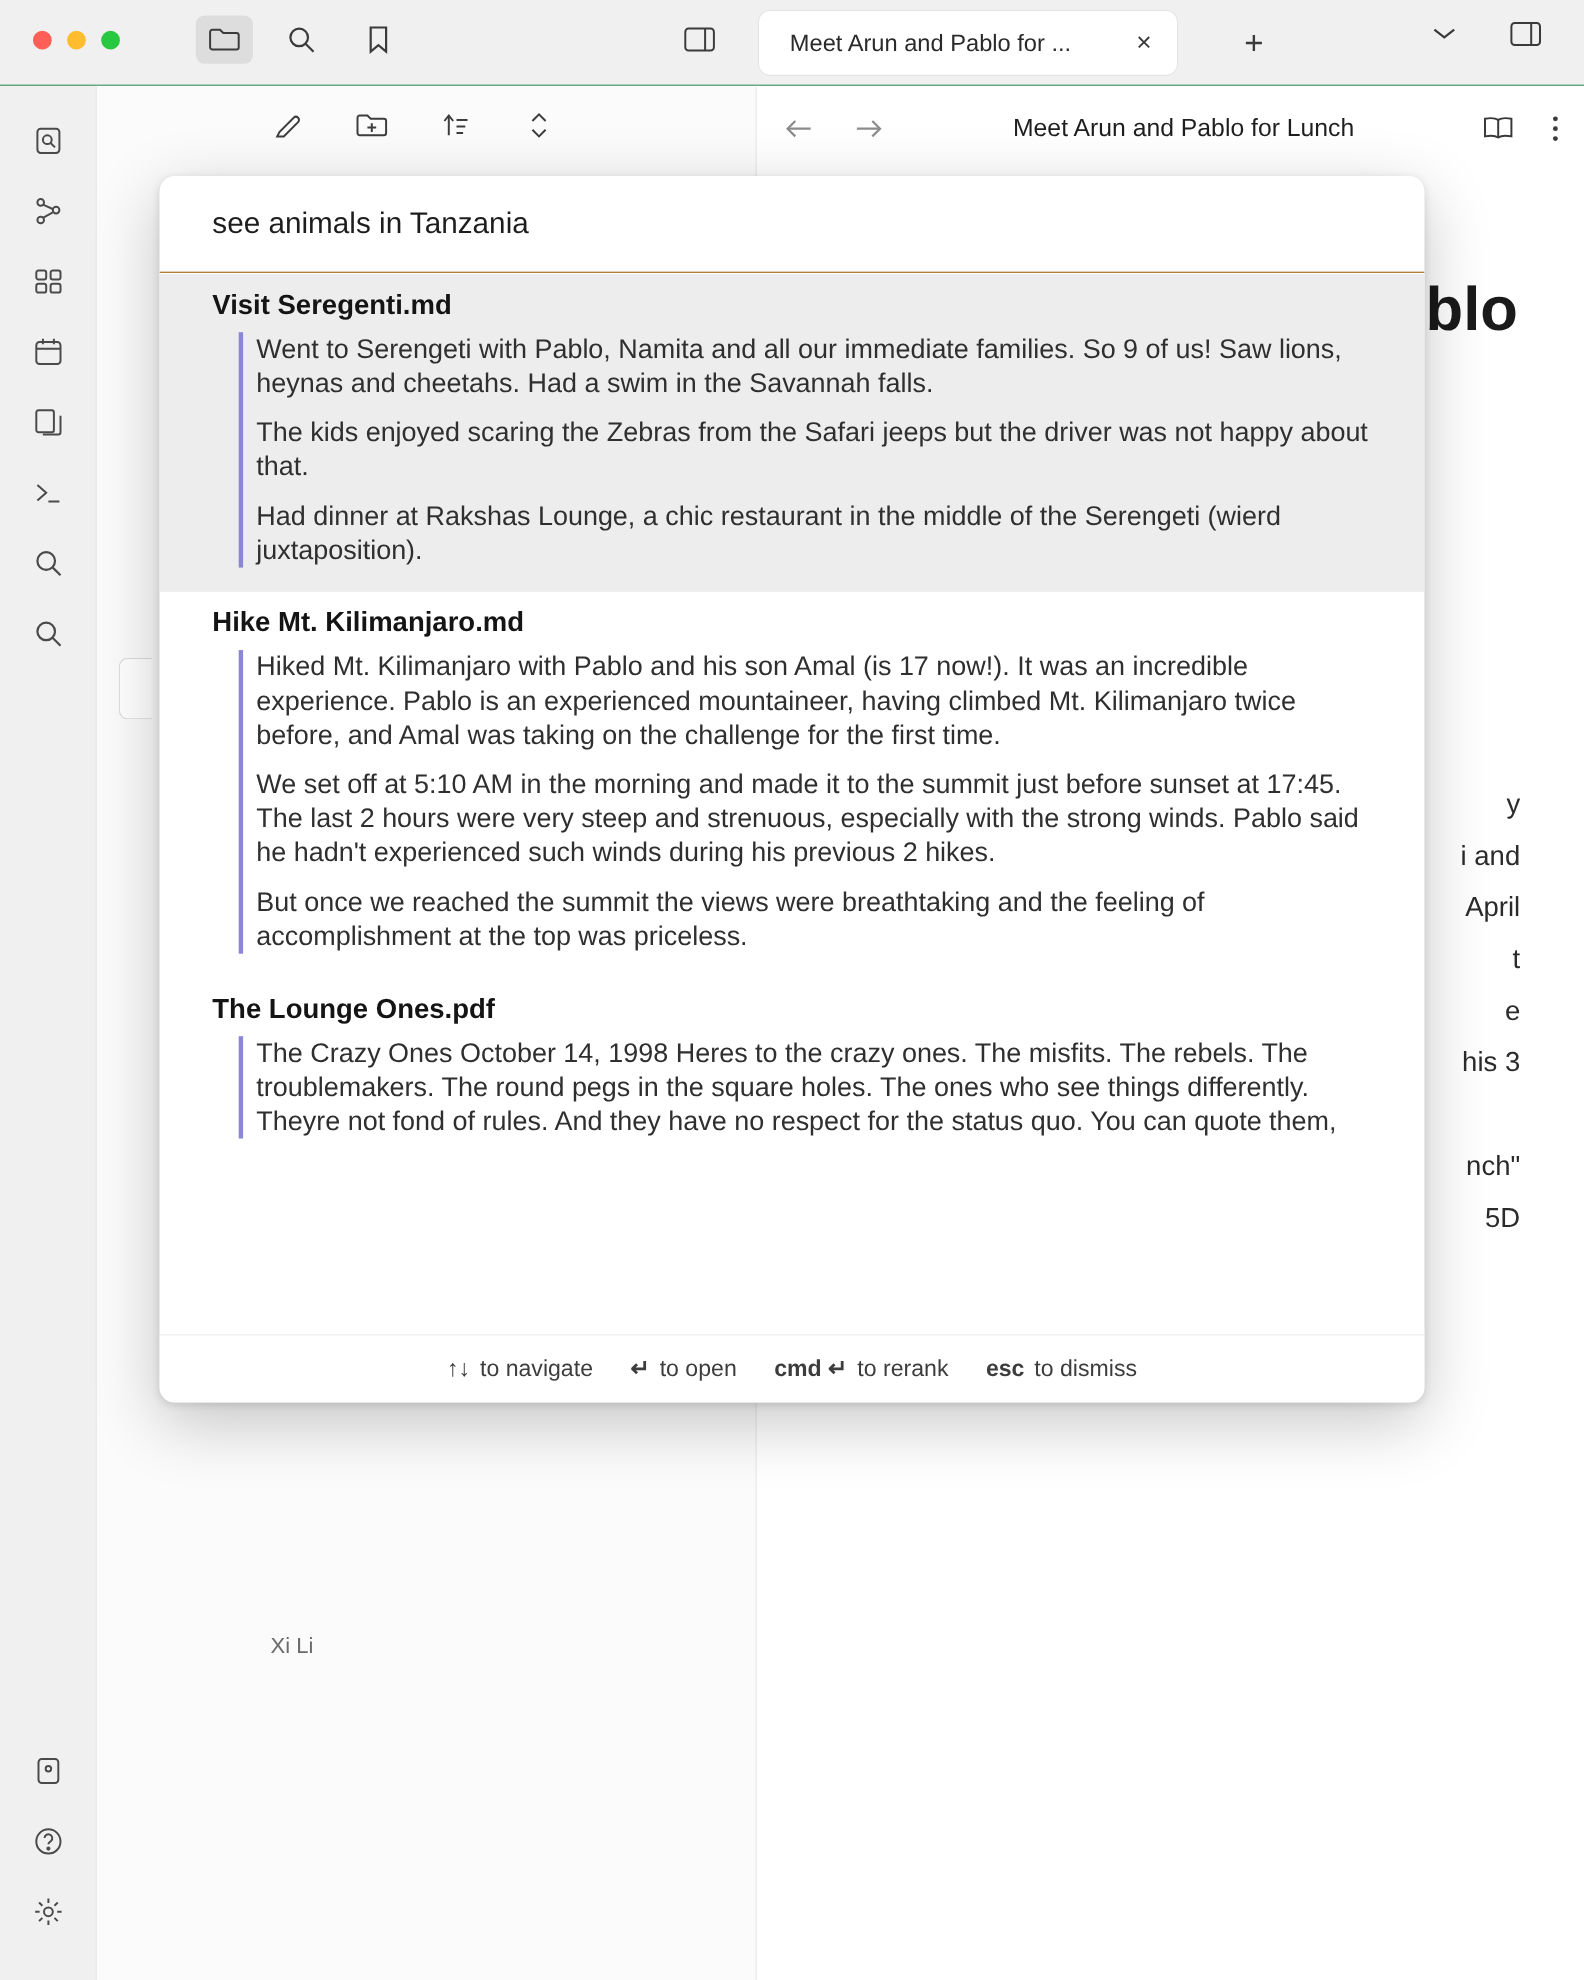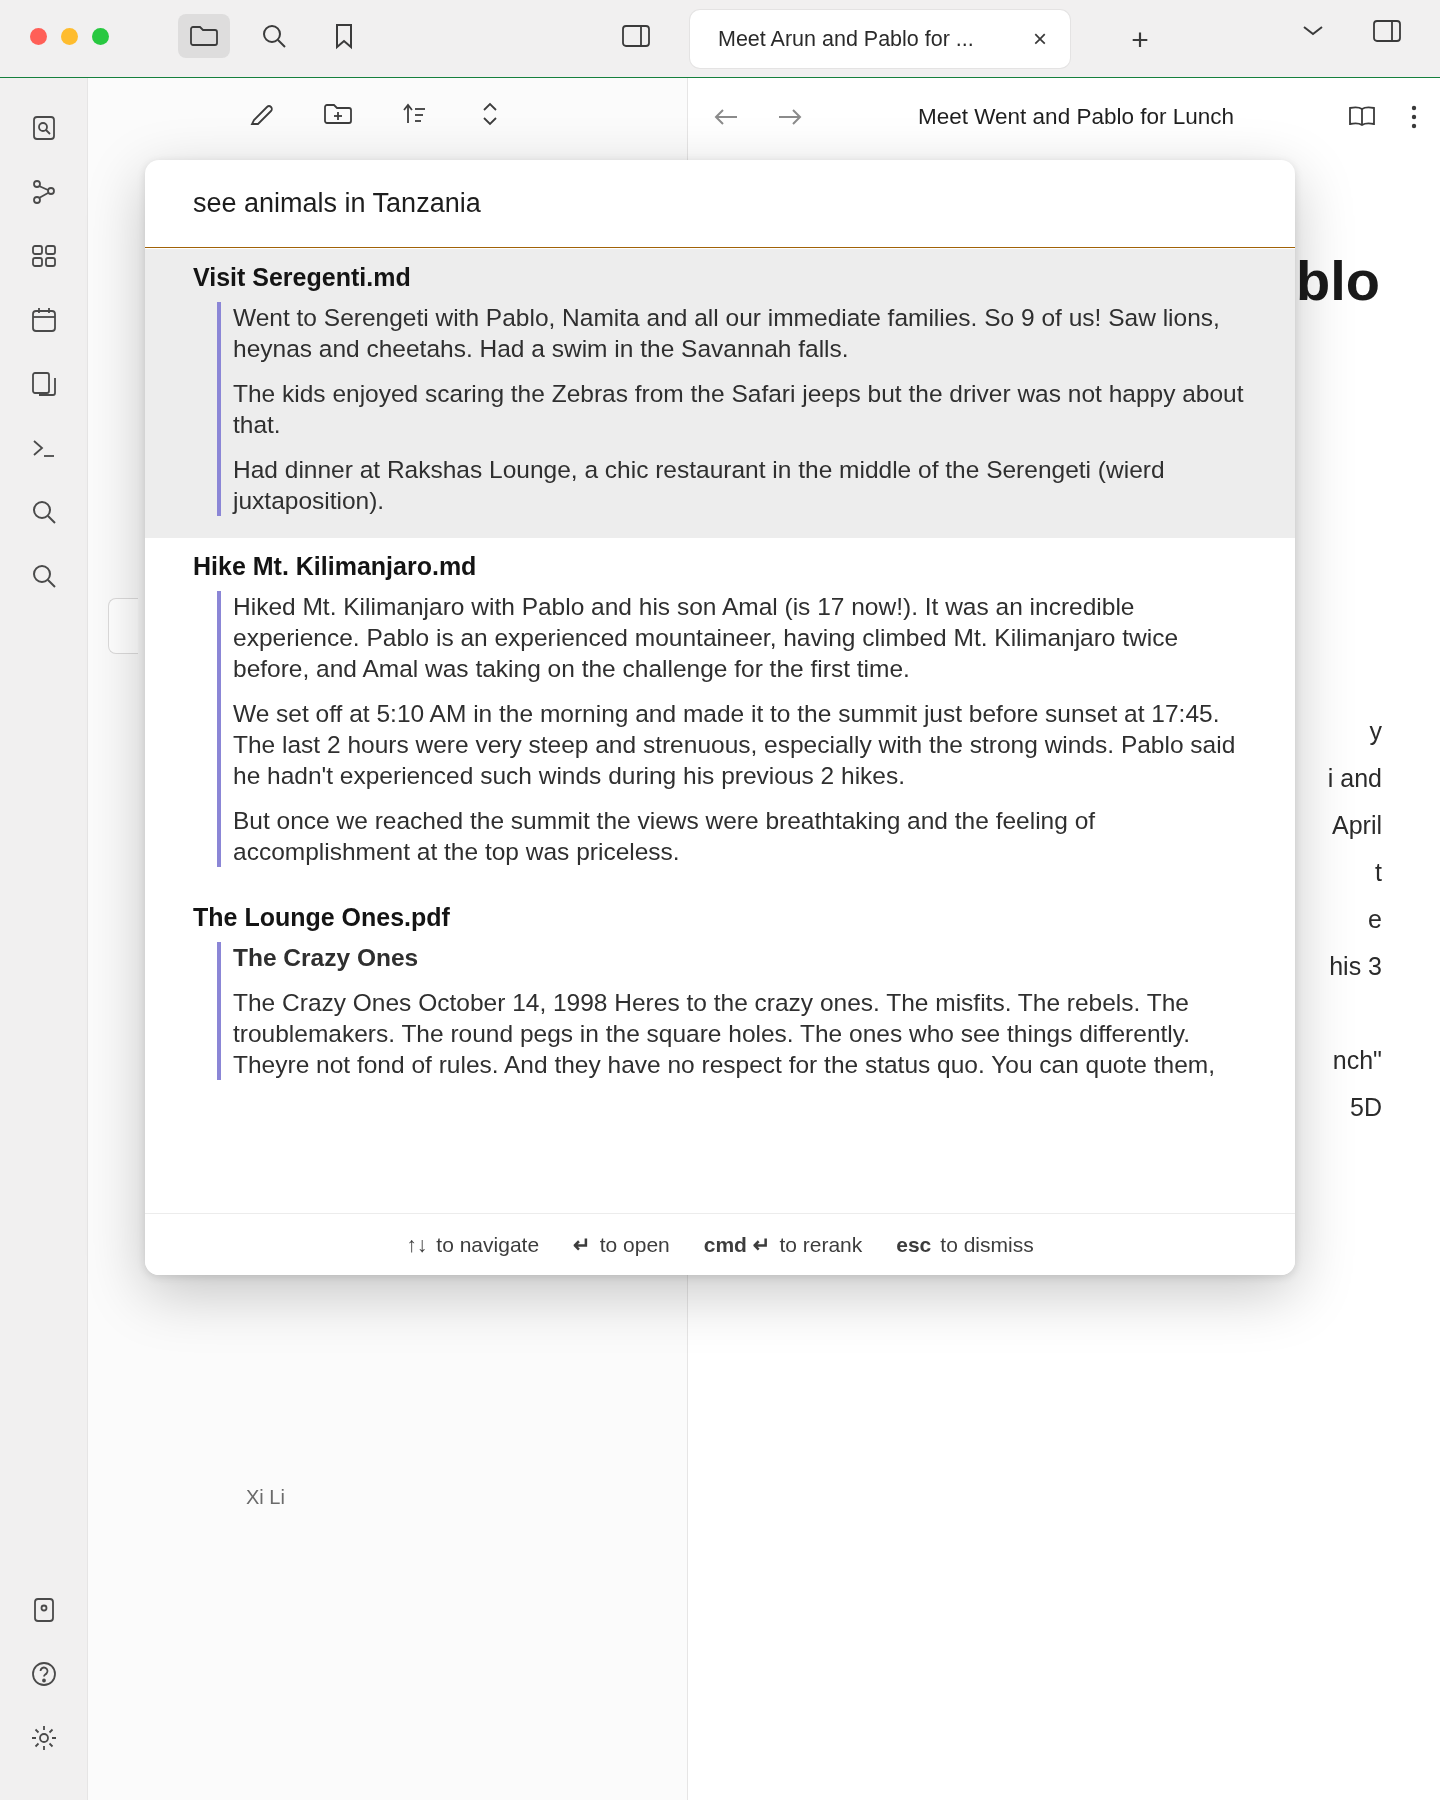--- a/index.html
+++ b/index.html
@@ -416,21 +416,21 @@
           <line x1="26" y1="12" x2="5" y2="12"></line>
             <path d="M12 5l-7 7 7 7"></path>
         </svg>
       </div>
       <div class="nav-arrow">
         <svg width="30" height="24" viewBox="0 0 30 24" fill="none" stroke="currentColor" stroke-width="2">
           <line x1="4" y1="12" x2="25" y2="12"></line>
             <path d="M18 5l7 7-7 7"></path>
         </svg>
       </div>
-      <div class="editor-title">Meet Went and Pablo for Lunch</div>
+      <div class="editor-title">Meet Arun and Pablo for Lunch</div>
       <div class="editor-head-icon">
         <svg width="32" height="26" viewBox="0 0 32 26" fill="none" stroke="currentColor" stroke-width="1.8">
           <path d="M16 5c-3-2-7-2-12-1v16c5-1 9-1 12 1 3-2 7-2 12-1V4c-5-1-9-1-12 1z"></path>
             <line x1="16" y1="5" x2="16" y2="21"></line>
         </svg>
       </div>
       <div class="editor-head-icon">
         <svg width="8" height="28" viewBox="0 0 8 28" fill="currentColor">
           <circle cx="4" cy="5" r="2.2"></circle>
             <circle cx="4" cy="14" r="2.2"></circle>
@@ -474,21 +474,20 @@
         <div class="snippet">
           <p>Hiked Mt. Kilimanjaro with Pablo and his son Amal (is 17 now!). It was an incredible experience. Pablo is an experienced mountaineer, having climbed Mt. Kilimanjaro twice before, and Amal was taking on the challenge for the first time.</p>
           <p>We set off at 5:10 AM in the morning and made it to the summit just before sunset at 17:45. The last 2 hours were very steep and strenuous, especially with the strong winds. Pablo said he hadn't experienced such winds during his previous 2 hikes.</p>
           <p>But once we reached the summit the views were breathtaking and the feeling of accomplishment at the top was priceless.</p>
         </div>
       </div>
 
       <div class="result">
         <div class="result-title">The Lounge Ones.pdf</div>
         <div class="snippet">
-          <p class="strong">The Crazy Ones</p>
           <p>The Crazy Ones October 14, 1998 Heres to the crazy ones. The misfits. The rebels. The troublemakers. The round pegs in the square holes. The ones who see things differently. Theyre not fond of rules. And they have no respect for the status quo. You can quote them,</p>
         </div>
       </div>
 
     </div>
 
     <div class="overlay-footer">
       <span class="hint">
         <span class="key">↑↓</span>
         <span class="txt">to navigate</span>

